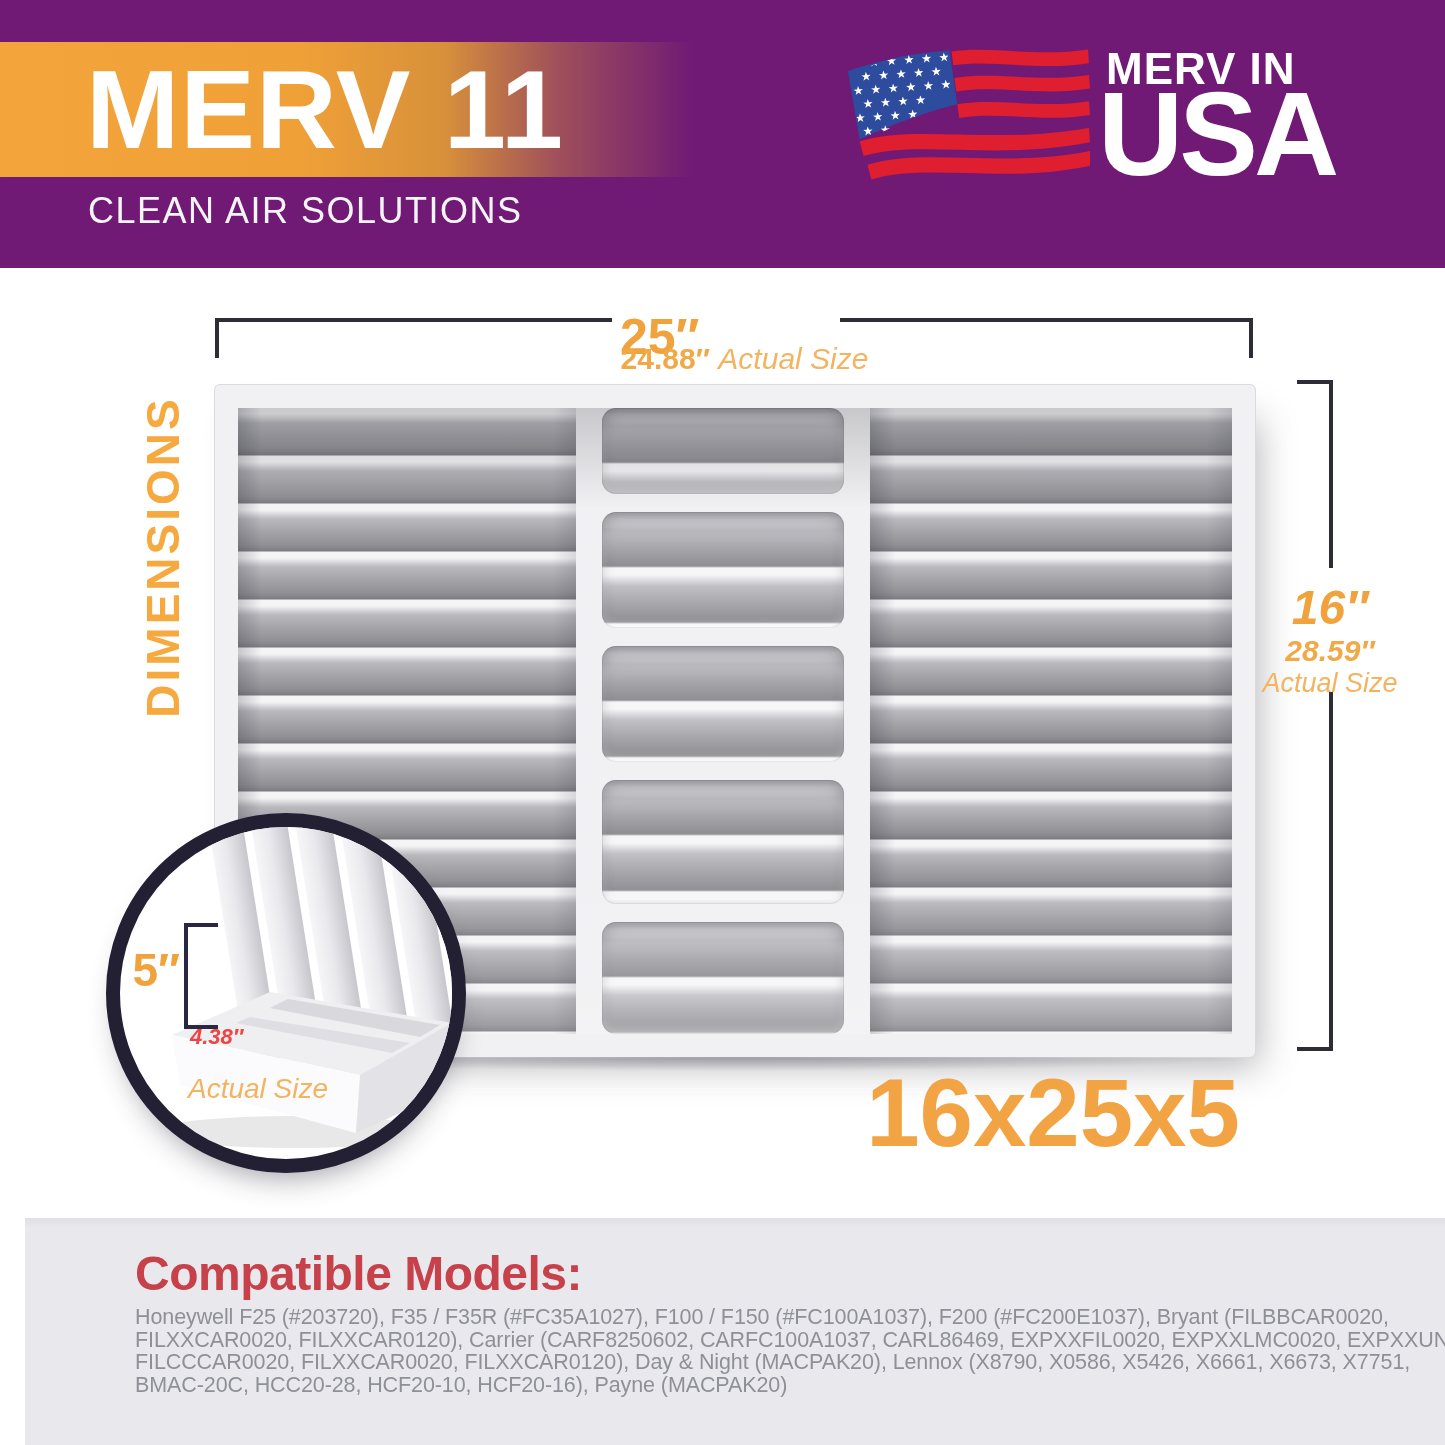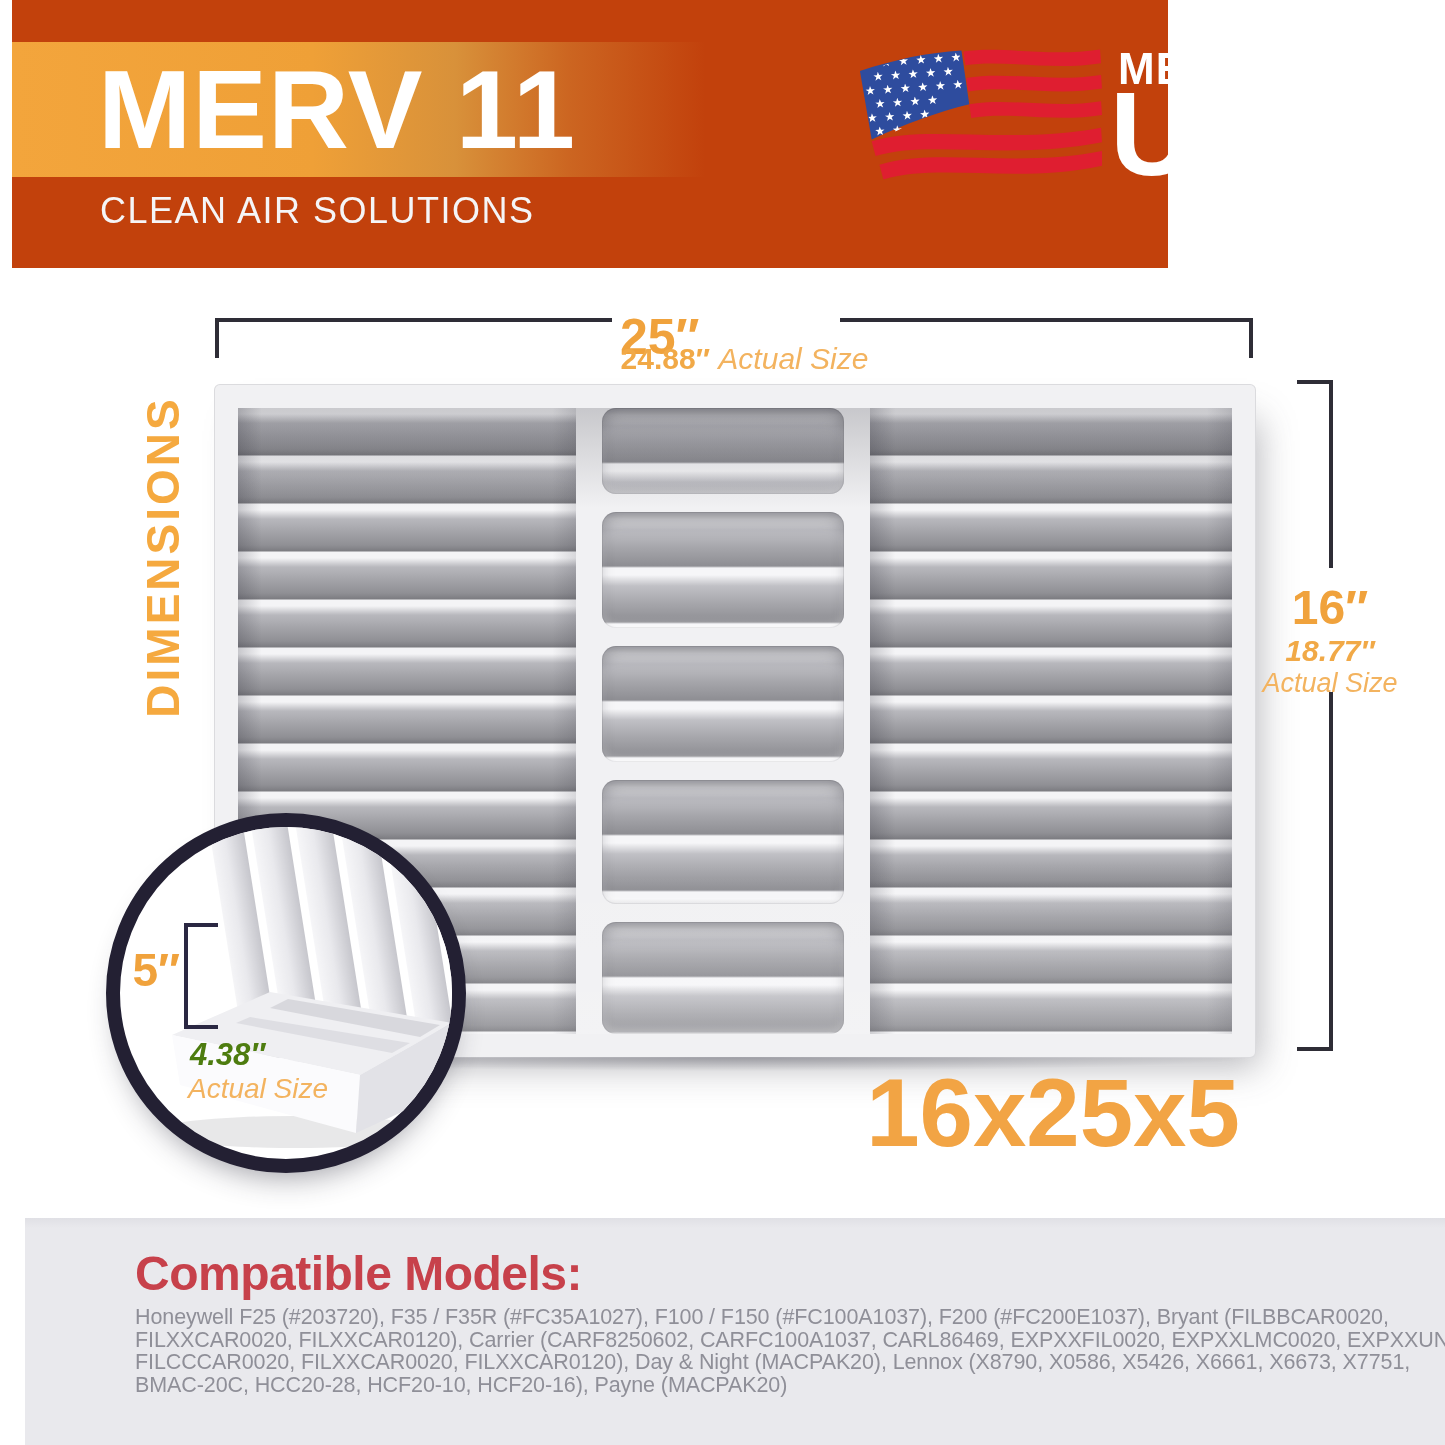--- a/index.html
+++ b/index.html
@@ -2,40 +2,40 @@
 <html><head>
 <meta charset="utf-8">
 <style>
   html,body{margin:0;padding:0;}
   body{
     width:1445px;height:1445px;position:relative;overflow:hidden;
     background:#ffffff;font-family:"Liberation Sans",sans-serif;
     -webkit-font-smoothing:antialiased;
   }
   
-  .header{position:absolute;left:12px;top:0;width:1156px;height:268px;background:#c2410c;}
+  .header{position:absolute;left:0;top:0;width:1445px;height:268px;background:#701a75;}
   .merv-band{
     position:absolute;left:0;top:42px;width:715px;height:135px;
     background:linear-gradient(90deg,#f3a53c 0%,#efa037 42%,#d8913a 62%,rgba(216,145,58,.45) 78%,rgba(216,145,58,0) 97%);
     display:flex;align-items:center;
   }
   .merv-title{color:#ffffff;font-weight:bold;font-size:112px;letter-spacing:1px;margin-left:86px;white-space:nowrap;}
   .header-subtitle{position:absolute;left:88px;top:190px;color:#f5f5f7;font-size:36px;letter-spacing:1.5px;white-space:nowrap;}
   .usa-flag{position:absolute;left:846px;top:44px;width:244px;height:140px;}
   .made-in{position:absolute;left:1106px;top:44px;color:#fff;font-weight:bold;font-size:44px;letter-spacing:1px;white-space:nowrap;}
   .usa-big{position:absolute;left:1098px;top:66px;color:#fff;font-weight:bold;font-size:118px;letter-spacing:-4px;white-space:nowrap;}
   .usa-tagline{position:absolute;left:842px;top:196px;width:534px;text-align:center;color:#fafafa;font-weight:bold;font-size:20px;letter-spacing:-0.2px;white-space:nowrap;}
   
   .brk{position:absolute;background:#2e2d36;}
   .dim-top-num{position:absolute;left:620px;top:308px;width:212px;color:#f0a23c;font-weight:bold;font-size:50px;}
   .dim-top-actual{position:absolute;left:520px;top:342px;width:412px;text-align:center;color:#f1a947;font-size:30px;white-space:nowrap;}
   .dim-top-actual .num{font-weight:bold;font-style:normal;margin-left:37px;}
   .dim-top-actual .sfx{font-style:italic;color:#f3b35f;}
   .dim-right-block{position:absolute;left:1244px;top:582px;width:172px;text-align:center;color:#f0a23c;}
-  .dim-right-num{font-weight:bold;font-size:48px;line-height:52px;}
+  .dim-right-num{font-weight:bold;font-style:italic;font-size:48px;line-height:52px;}
   .dim-right-actual{font-weight:bold;font-style:italic;font-size:30px;line-height:34px;color:#f1a947;}
   .dim-right-sfx{font-style:italic;font-size:27px;line-height:30px;color:#f3b35f;}
   .dimensions-label{
     position:absolute;left:163px;top:557px;
     transform:translate(-50%,-50%) rotate(-90deg);
     color:#f5a93f;font-weight:bold;font-size:46px;letter-spacing:3px;white-space:nowrap;
   }
   
   .filter{
     position:absolute;left:215px;top:385px;width:1040px;height:672px;
@@ -81,21 +81,21 @@
     position:absolute;left:106px;top:813px;width:360px;height:360px;border-radius:50%;
     background:#ffffff;border:14px solid #232033;box-sizing:border-box;overflow:hidden;z-index:5;
     box-shadow:0 18px 30px -14px rgba(40,40,55,.45);
   }
   .inset svg{position:absolute;left:0;top:0;}
   .depth-bracket{
     position:absolute;left:64px;top:96px;width:34px;height:106px;box-sizing:border-box;
     border-left:4px solid #2a2742;border-top:4px solid #2a2742;border-bottom:4px solid #2a2742;
   }
   .depth-num{position:absolute;left:4px;top:116px;width:56px;text-align:right;color:#f0a23c;font-weight:bold;font-size:46px;}
-  .depth-actual{position:absolute;left:70px;top:210px;color:#4d7c0f;font-weight:bold;font-style:italic;font-size:31px;white-space:nowrap;}
+  .depth-actual{position:absolute;left:70px;top:197px;color:#ef4444;font-weight:bold;font-style:italic;font-size:22px;white-space:nowrap;}
   .depth-sfx{position:absolute;left:68px;top:246px;color:#f3b35f;font-style:italic;font-size:28px;white-space:nowrap;}
   
   .size-callout{
     position:absolute;left:848px;top:1058px;width:410px;text-align:center;
     color:#f2a444;font-weight:bold;font-size:96px;letter-spacing:0;white-space:nowrap;
   }
   
   .footer{
     position:absolute;left:0;top:1218px;width:1445px;height:247px;
     background:linear-gradient(180deg,#e0e0e5 0px,#e9e9ed 10px);
@@ -194,21 +194,21 @@
   </div>
 </div>
 <div class="filter-shadow"></div>
 
 <div class="brk" style="left:1329px;top:380px;width:4px;height:188px;"></div>
 <div class="brk" style="left:1329px;top:692px;width:4px;height:359px;"></div>
 <div class="brk" style="left:1297px;top:380px;width:36px;height:4px;"></div>
 <div class="brk" style="left:1297px;top:1047px;width:36px;height:4px;"></div>
 <div class="dim-right-block">
   <div class="dim-right-num">16″</div>
-  <div class="dim-right-actual">18.77″</div>
+  <div class="dim-right-actual">28.59″</div>
   <div class="dim-right-sfx">Actual Size</div>
 </div>
 
 <div class="inset">
   <svg width="332" height="332" viewBox="0 0 332 332">
     <defs>
       <linearGradient id="plg" x1="0" y1="0" x2="0" y2="1">
         <stop offset="0" stop-color="#c6c6cc"></stop>
         <stop offset="0.55" stop-color="#e9e9ed"></stop>
         <stop offset="1" stop-color="#f6f6f8"></stop>

